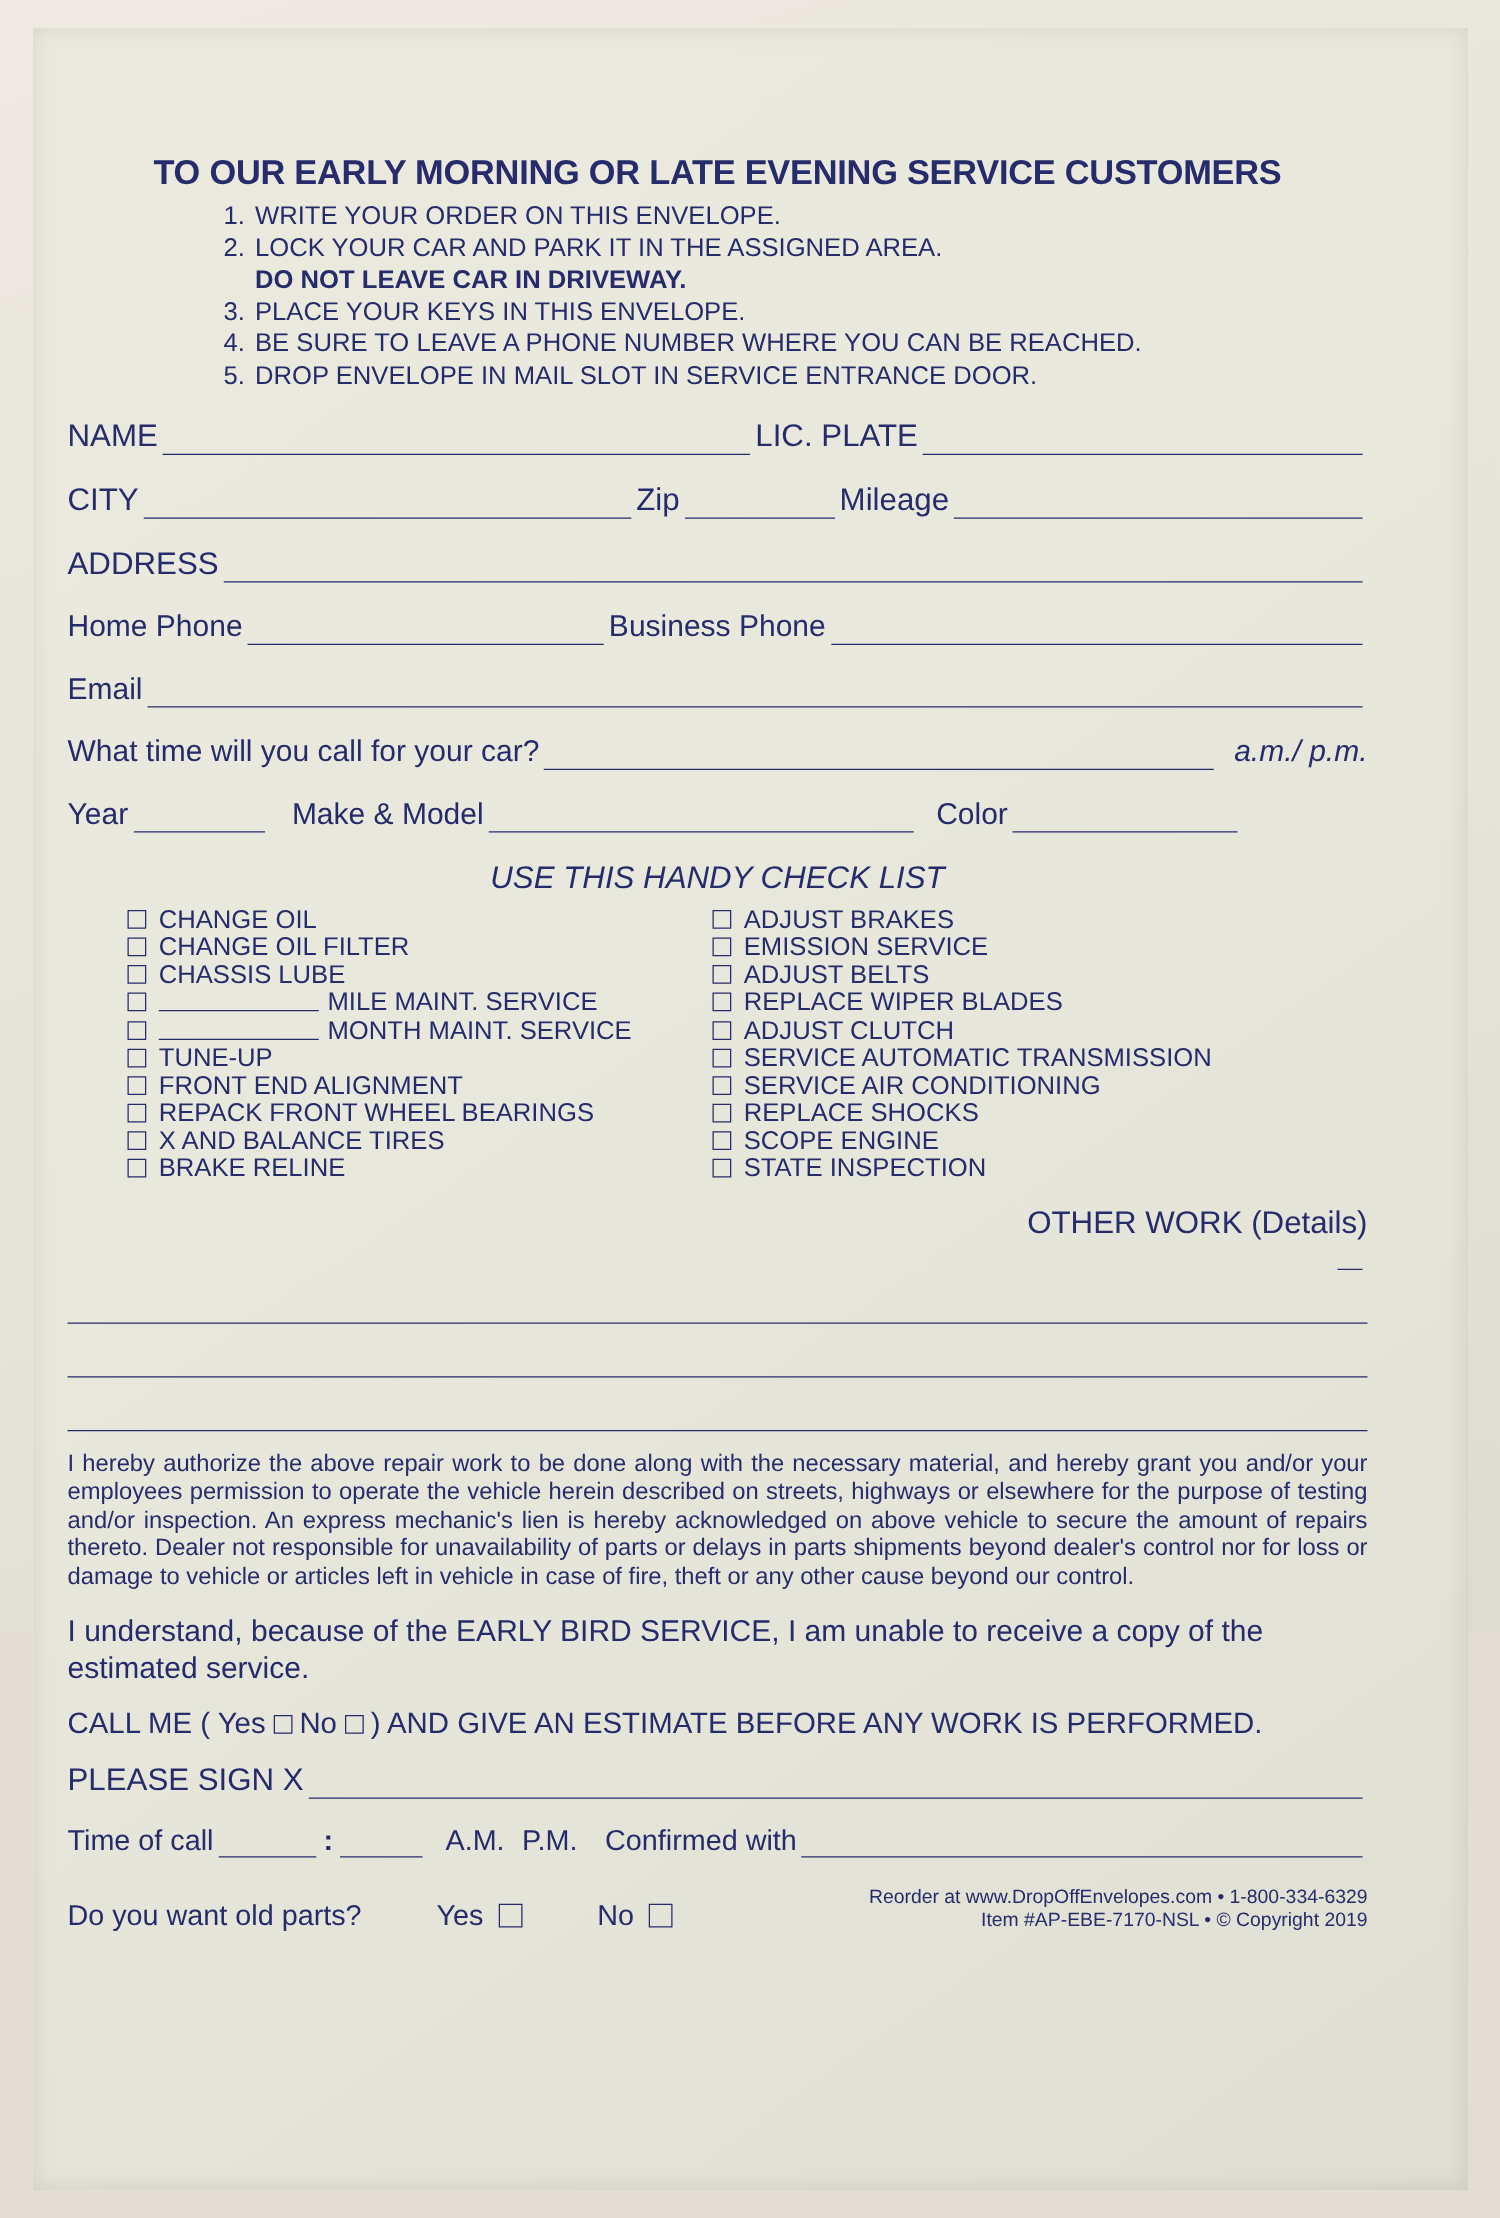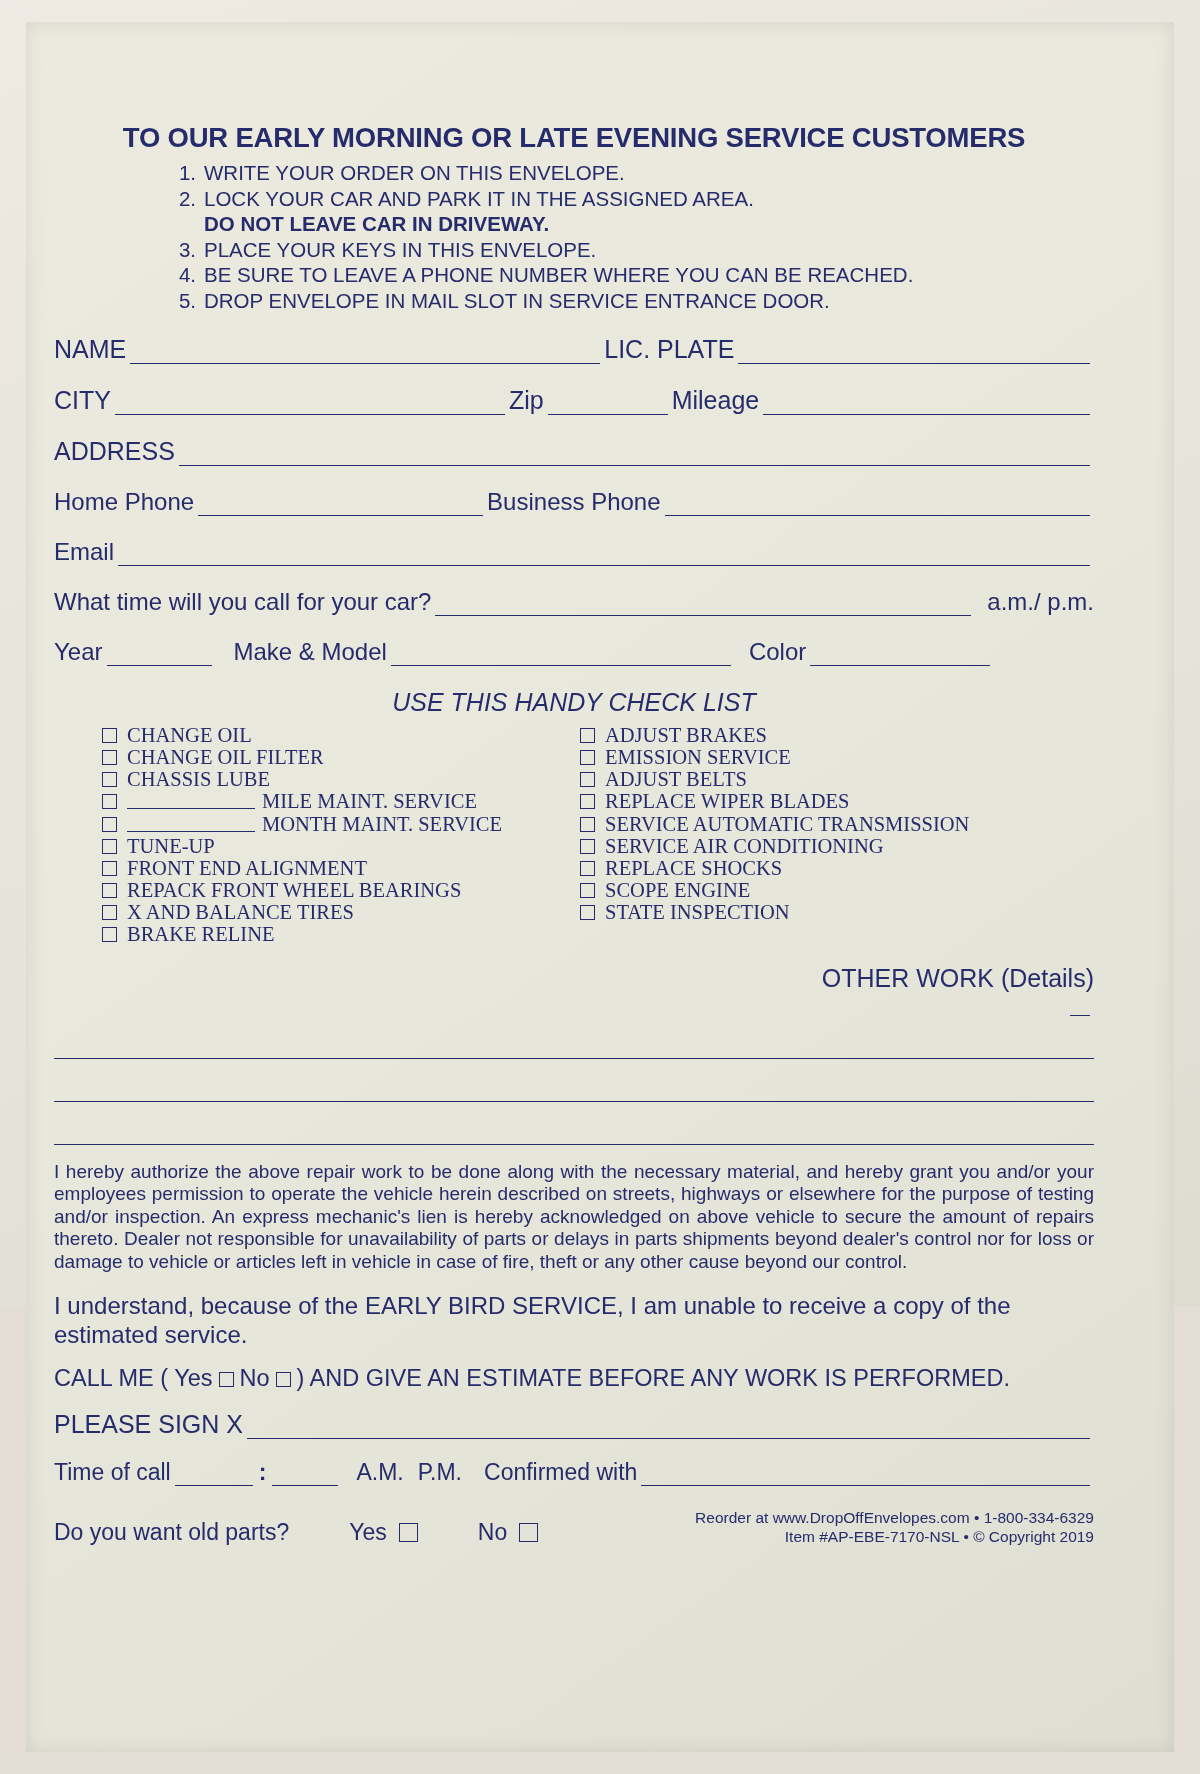--- a/index.html
+++ b/index.html
@@ -88,33 +88,32 @@
   .blank.w-lic    { flex: 1 1 auto; }
   .blank.w-city   { flex: 0 0 390px; }
   .blank.w-zip    { flex: 0 0 120px; }
   .blank.w-mile   { flex: 1 1 auto; }
   .blank.w-home   { flex: 0 0 285px; }
   .blank.w-bus    { flex: 1 1 auto; }
   .blank.w-year   { flex: 0 0 105px; }
   .blank.w-makemodel { flex: 0 0 340px; }
   .blank.w-color  { flex: 0 0 180px; }
   .blank.w-time   { flex: 1 1 auto; }
-  .ampm { flex: none; margin-left: 12px; }
+  .ampm { flex: none; margin-left: 12px; font-style: italic; }
   
   .checklist-title {
     text-align: center;
     font-style: italic;
     font-size: 25px;
     margin: 2px 0 8px 0;
   }
   .checklist {
     display: flex;
-    gap: 18px;
+    gap: 8px;
     margin-left: 48px;
-    font-family: Liberation Serif, serif;
   }
   .col { width: 460px; }
   .chk-row {
     display: flex;
     align-items: center;
     font-size: 20.5px;
     line-height: 21px;
     height: 21.3px;
     margin-bottom: 0.8px;
     white-space: nowrap;
@@ -347,20 +346,24 @@
           <span class="box"></span>
           <span>EMISSION SERVICE</span>
         </div>
         <div class="chk-row">
           <span class="box"></span>
           <span>ADJUST BELTS</span>
         </div>
         <div class="chk-row">
           <span class="box"></span>
           <span>REPLACE WIPER BLADES</span>
+        </div>
+        <div class="chk-row">
+          <span class="box"></span>
+          <span>ADJUST CLUTCH</span>
         </div>
         <div class="chk-row">
           <span class="box"></span>
           <span>SERVICE AUTOMATIC TRANSMISSION</span>
         </div>
         <div class="chk-row">
           <span class="box"></span>
           <span>SERVICE AIR CONDITIONING</span>
         </div>
         <div class="chk-row">

